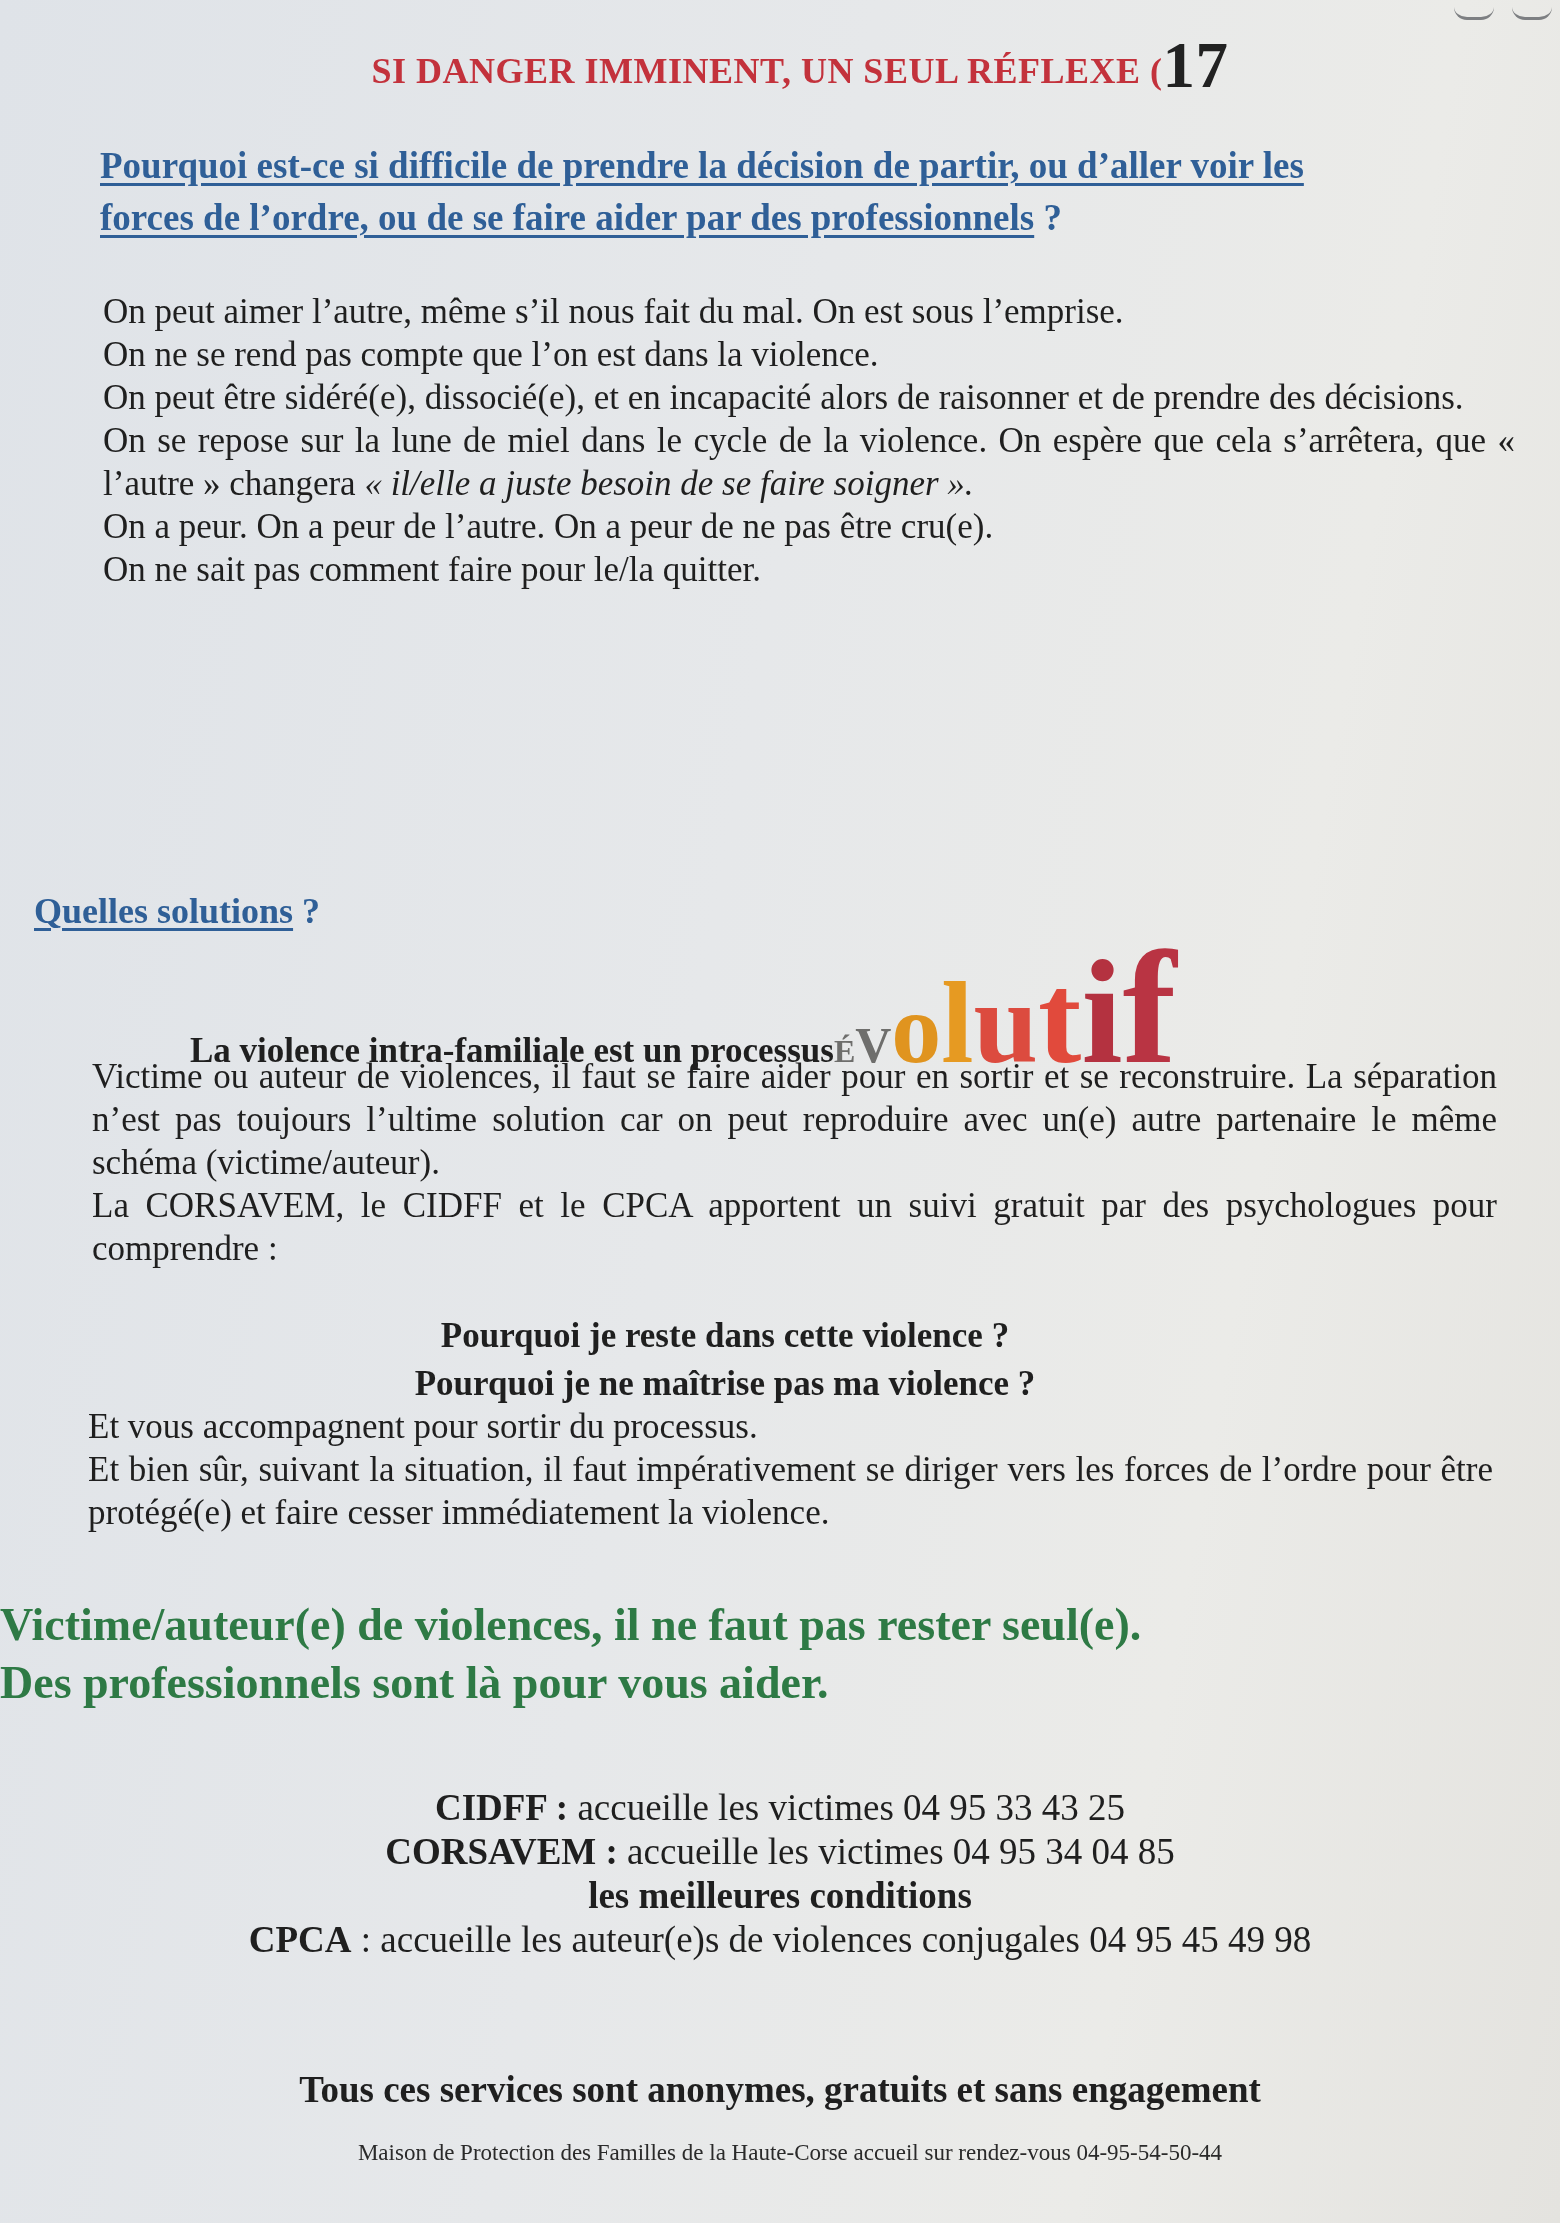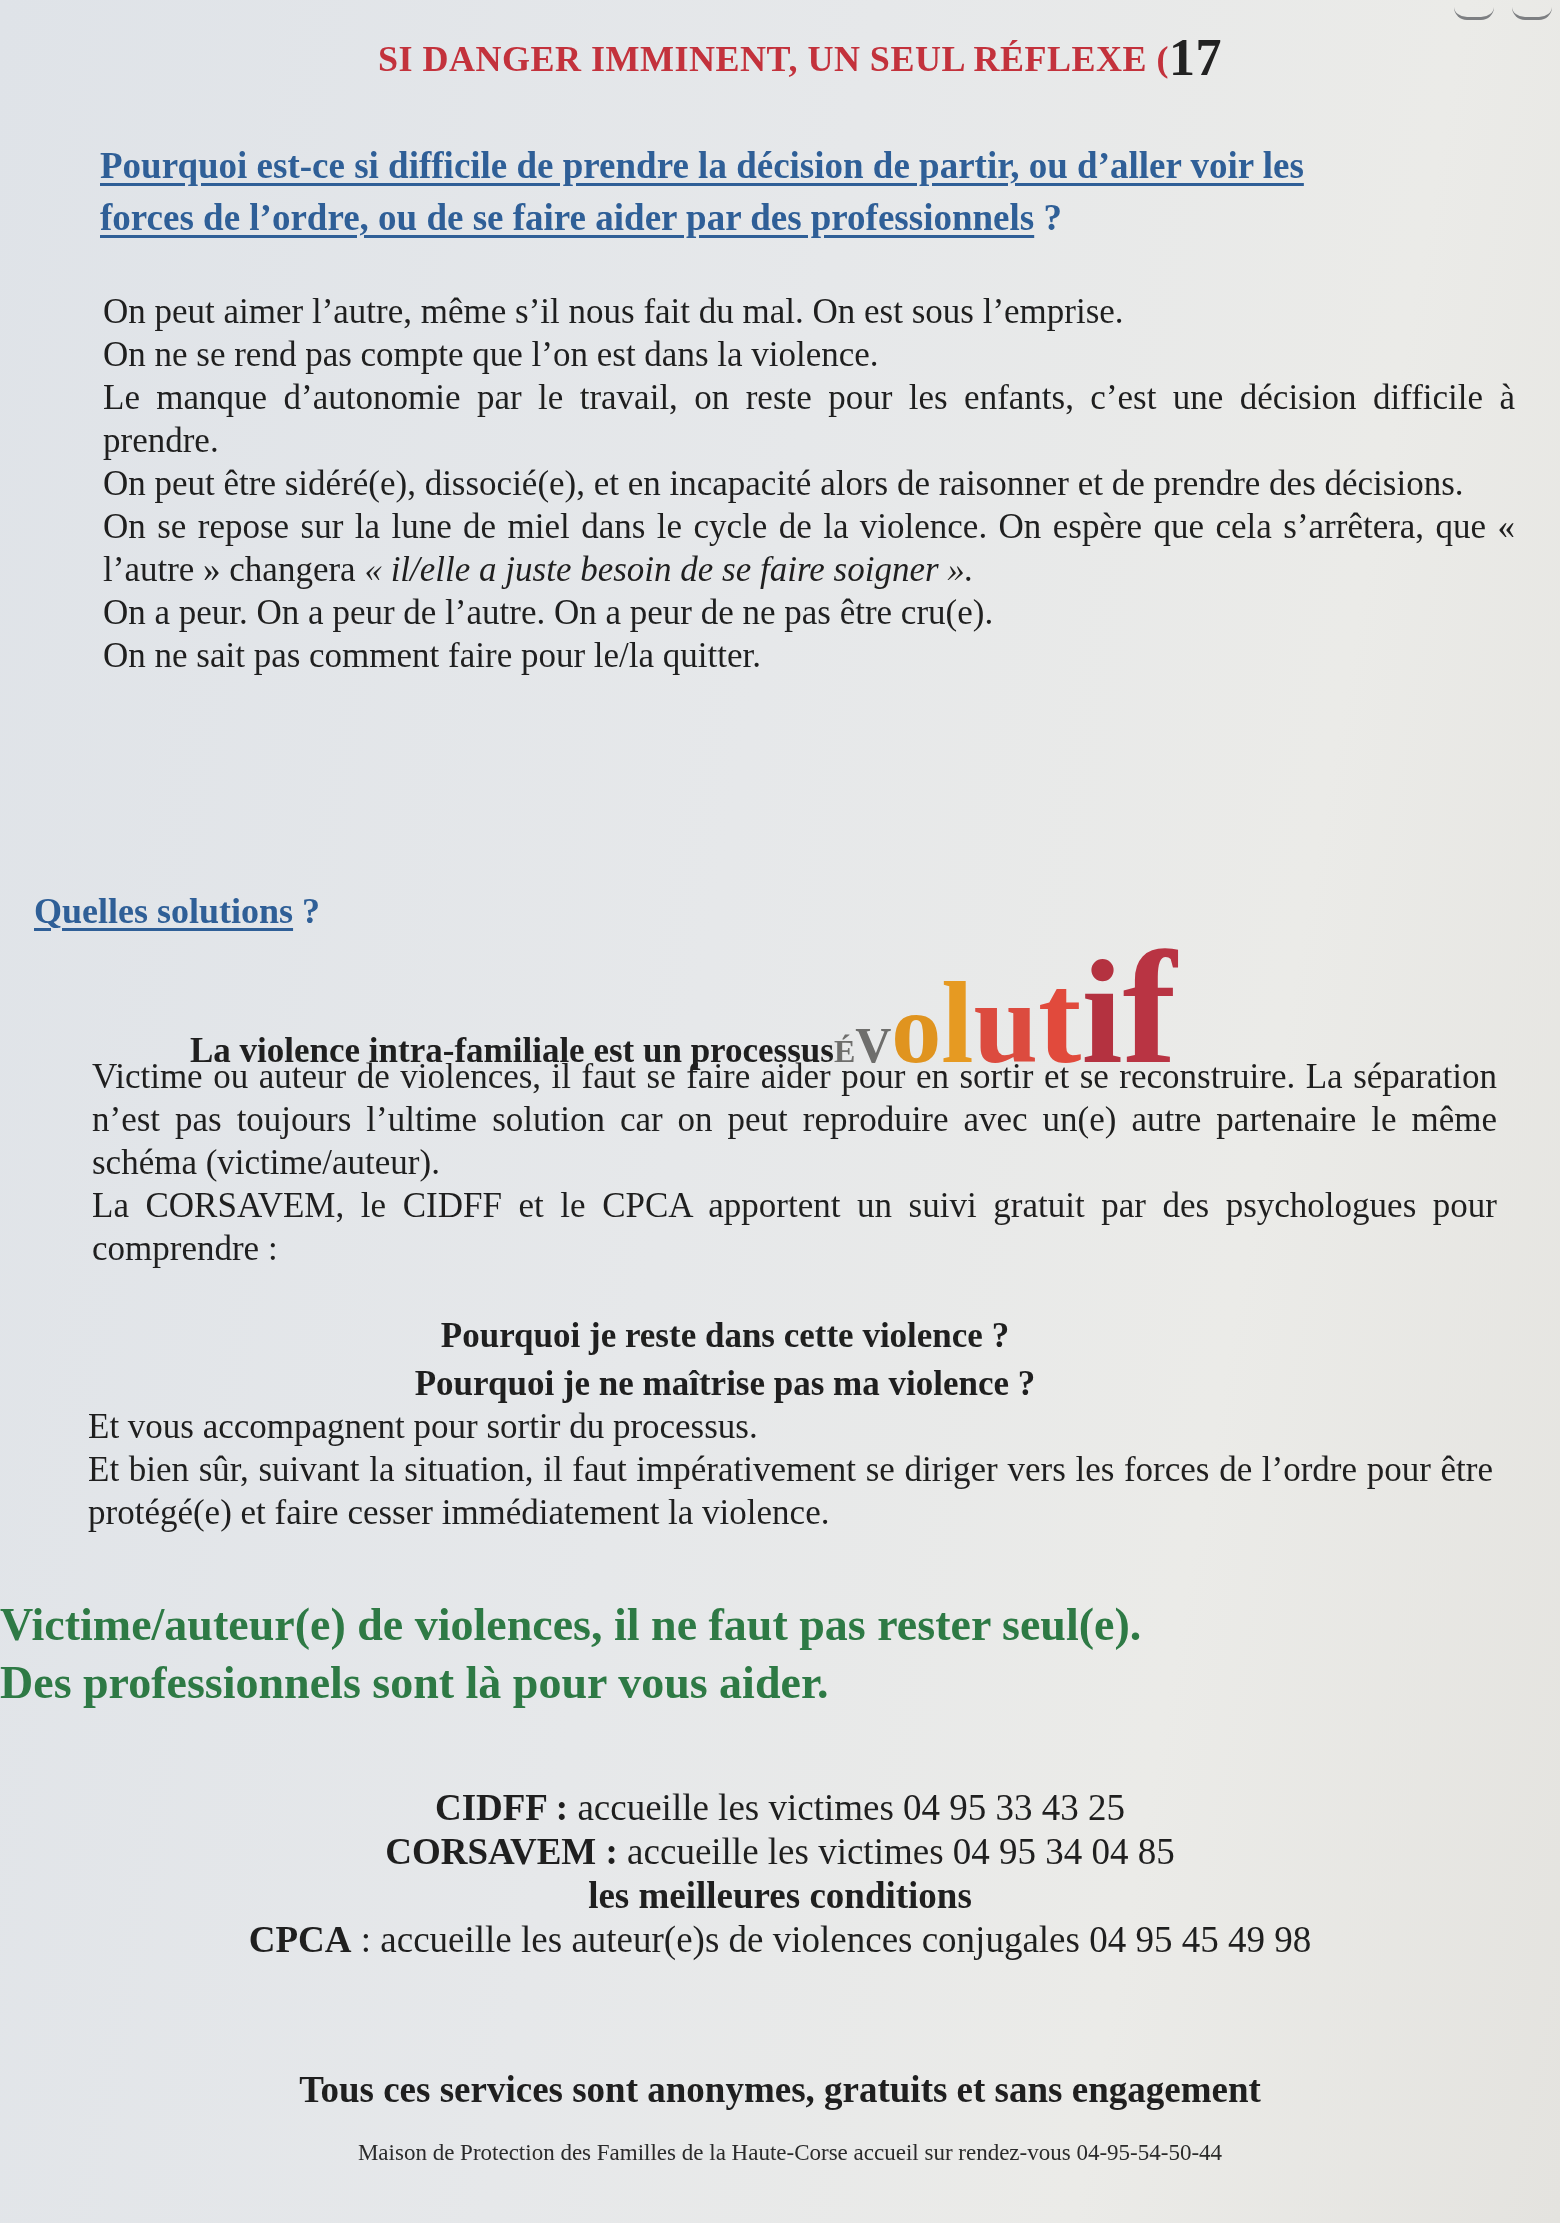--- a/index.html
+++ b/index.html
@@ -27,21 +27,21 @@
       left: 0; top: 28px; width: 1560px;
       text-align: center;
       font-weight: bold;
       font-size: 36px;
       letter-spacing: 0.5px;
       color: #c3323c;
       padding-left: 40px;
       box-sizing: border-box;
     }
     .danger-title .paren { color: #c3323c; }
-    .danger-title .num { color: #222; font-size: 52px; vertical-align: -4px; }
+    .danger-title .num { color: #222; font-size: 65px; vertical-align: -4px; }
 
     .clips { right: 8px; top: 6px; }
     .clip {
       display: inline-block; width: 40px; height: 10px;
       border-radius: 0 0 20px 20px;
       border-bottom: 3px solid #7d7f82;
       margin-left: 14px;
     }
 
     
@@ -164,21 +164,20 @@
   </div>
 
   <div class="abs question">
     <div><span class="u">Pourquoi est-ce si difficile de prendre la décision de partir, ou d’aller voir les</span></div>
     <div><span class="u">forces de l’ordre, ou de se faire aider par des professionnels</span><span> ?</span></div>
   </div>
 
   <div class="abs para reasons">
     <p>On peut aimer l’autre, même s’il nous fait du mal. On est sous l’emprise.</p>
     <p>On ne se rend pas compte que l’on est dans la violence.</p>
-    <p>Le manque d’autonomie par le travail, on reste pour les enfants, c’est une décision difficile à prendre.</p>
     <p>On peut être sidéré(e), dissocié(e), et en incapacité alors de raisonner et de prendre des décisions.</p>
     <p><span>On se repose sur la lune de miel dans le cycle de la violence. On espère que cela s’arrêtera, que « l’autre » changera</span><i> « il/elle a juste besoin de se faire soigner ».</i></p>
     <p>On a peur. On a peur de l’autre. On a peur de ne pas être cru(e).</p>
     <p>On ne sait pas comment faire pour le/la quitter.</p>
   </div>
 
   <div class="abs solutions-title">
     <span class="u">Quelles solutions</span><span> ?</span>
   </div>
 

